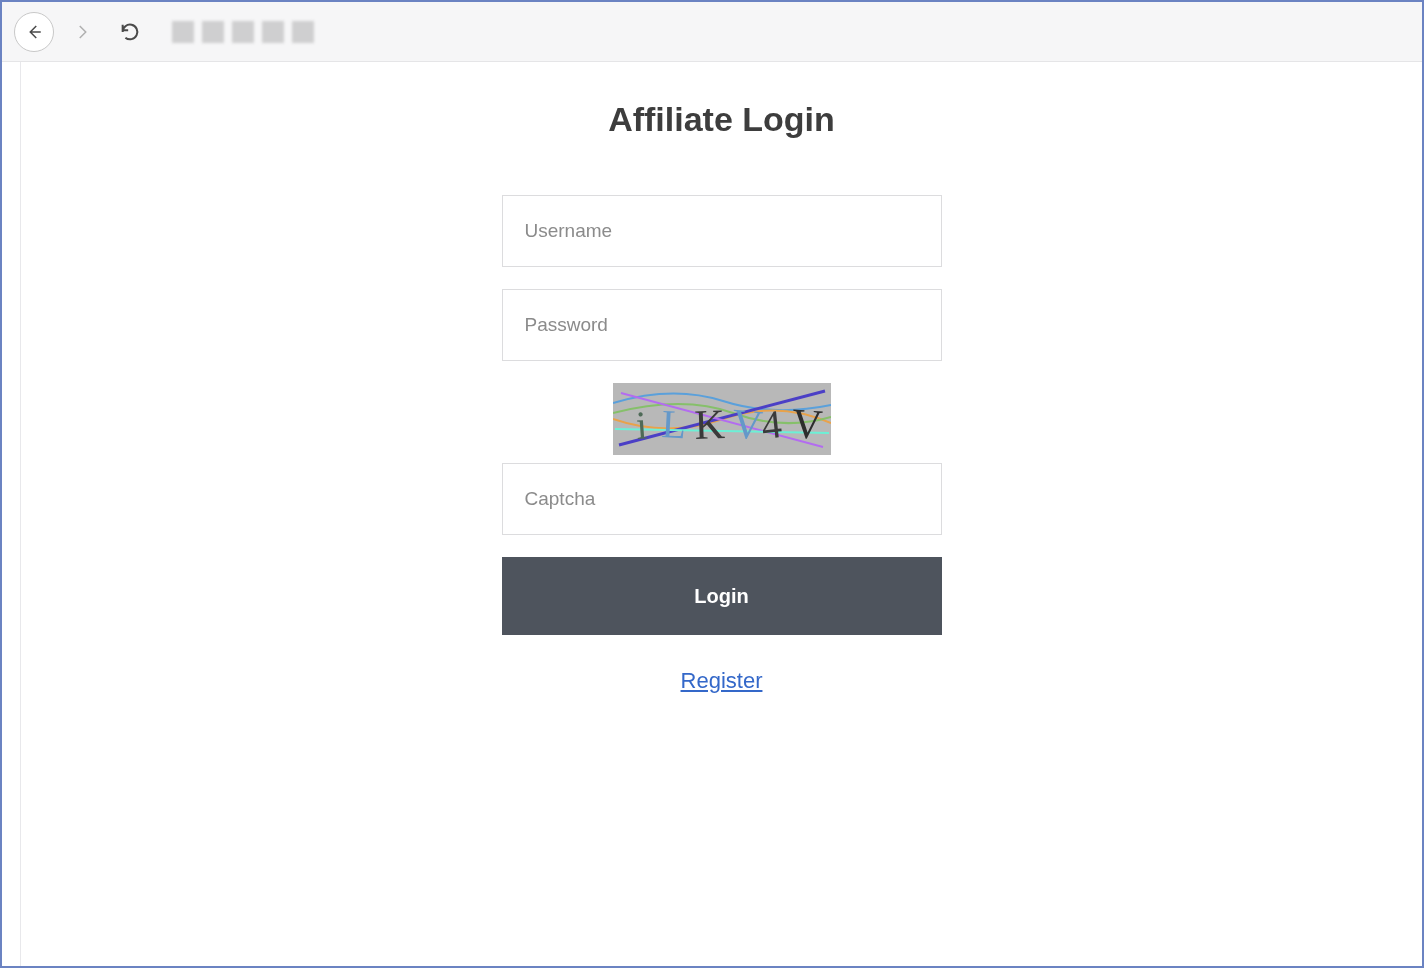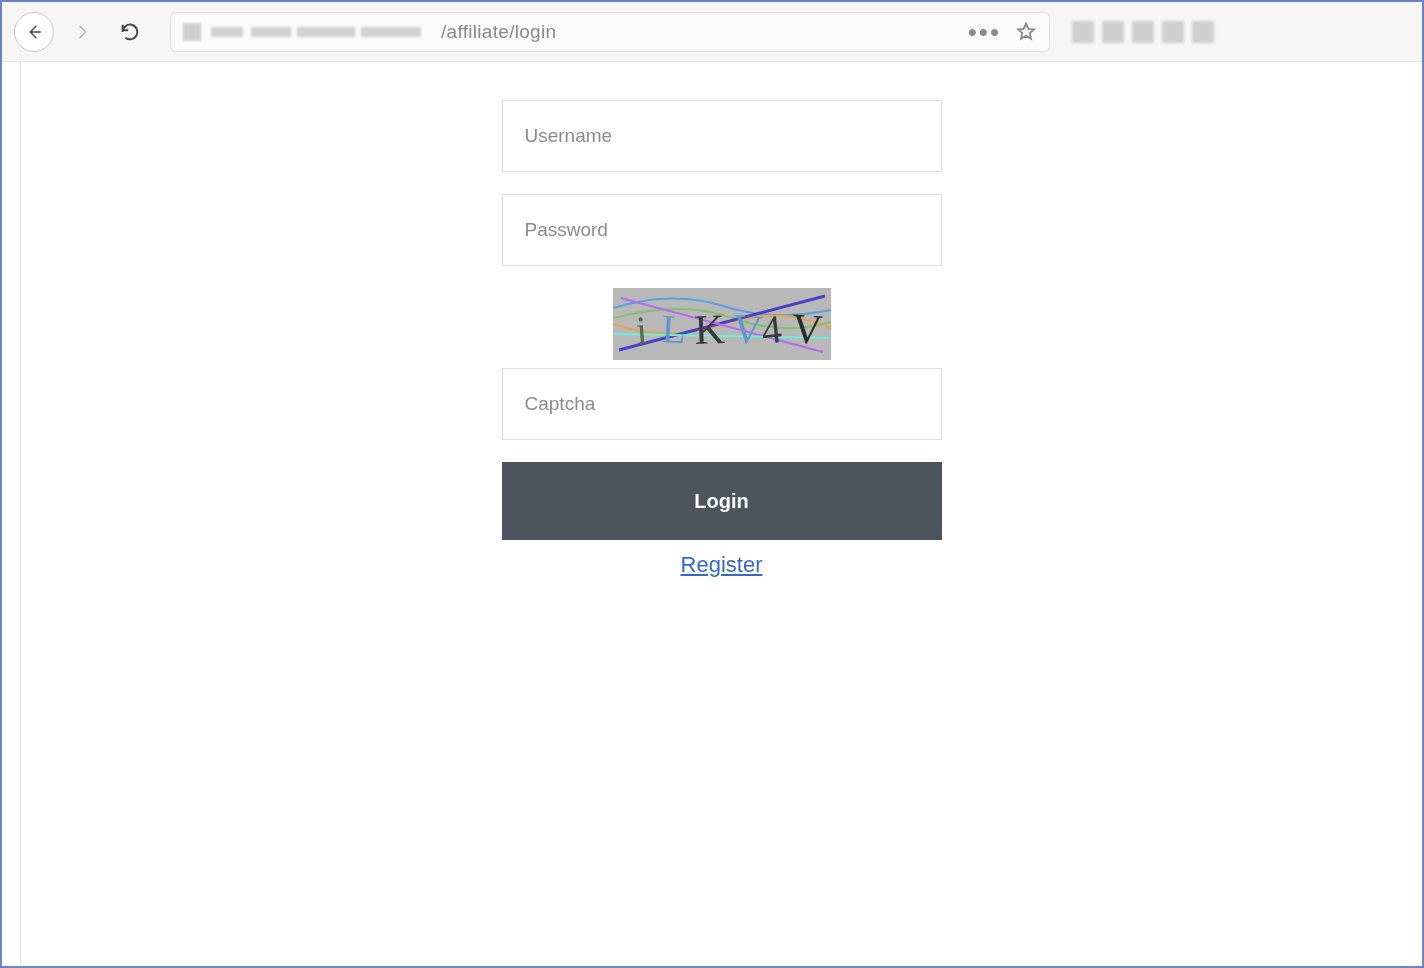--- a/index.html
+++ b/index.html
@@ -114,21 +114,21 @@
     background:#4e545d;
     color:#fff;
     border:none;
     font-size:20px;
     font-weight:600;
     cursor:pointer;
     margin-top:0;
   }
   .register-link {
     display:inline-block;
-    margin-top:12px;
+    margin-top:33px;
     font-size:22px;
     color:#3468c9;
     text-decoration:underline;
     cursor:pointer;
   }
 </style>
 </head>
 <body>
 
 <div class="browser-chrome">
@@ -141,48 +141,33 @@
     <svg viewBox="0 0 24 24">
         <path fill="none" stroke="#b0b0b0" stroke-width="2" d="M9 4l8 8-8 8"></path>
       </svg>
   </button>
   <button class="nav-btn refresh">
     <svg viewBox="0 0 24 24">
         <path fill="none" stroke="#4a4a4a" stroke-width="2.2" d="M4 12a8 8 0 1 1 3 6.2M4 4v6h6"></path>
       </svg>
   </button>
 
-  <div class="url-bar">
-    <div class="url-favicon"></div>
-    <div class="url-redacted">
-      <span style="left:0;width:32px"></span>
-      <span style="left:40px;width:40px"></span>
-      <span style="left:86px;width:58px"></span>
-      <span style="left:150px;width:60px"></span>
-    </div>
-    <span class="url-text">/affiliate/login</span>
-    <div class="url-right">
-      <span style="font-size:26px; line-height:0; letter-spacing:2px;">•••</span>
-      <svg width="22" height="22" viewBox="0 0 24 24">
-          <path fill="none" stroke="#8a8a8a" stroke-width="2" d="M12 3l2.6 5.6 6 .6-4.5 4.1 1.3 6-5.4-3.1L6.6 19.3l1.3-6L3.4 9.2l6-.6z"></path>
-        </svg>
-    </div>
-  </div>
 
   <div class="toolbar-blobs">
     <span></span>
       <span></span>
       <span></span>
       <span></span>
       <span></span>
   </div>
 </div>
 
 <div class="page">
   <div class="card">
+    <h1 class="title">Affiliate Login</h1>
 
     <input class="field" type="text" placeholder="Username" style="">
 
     <input class="field" type="password" placeholder="Password" style="">
 
     <div class="captcha-img">
       <svg viewBox="0 0 218 72">
         <path d="M0 20 Q60 2 110 18 T218 22" fill="none" stroke="#5aa0db" stroke-width="2"></path>
         <path d="M0 36 Q55 55 110 36 T218 40" fill="none" stroke="#e9a24a" stroke-width="2"></path>
         <path d="M0 30 Q70 12 120 30 T218 34" fill="none" stroke="#86c06a" stroke-width="2"></path>

